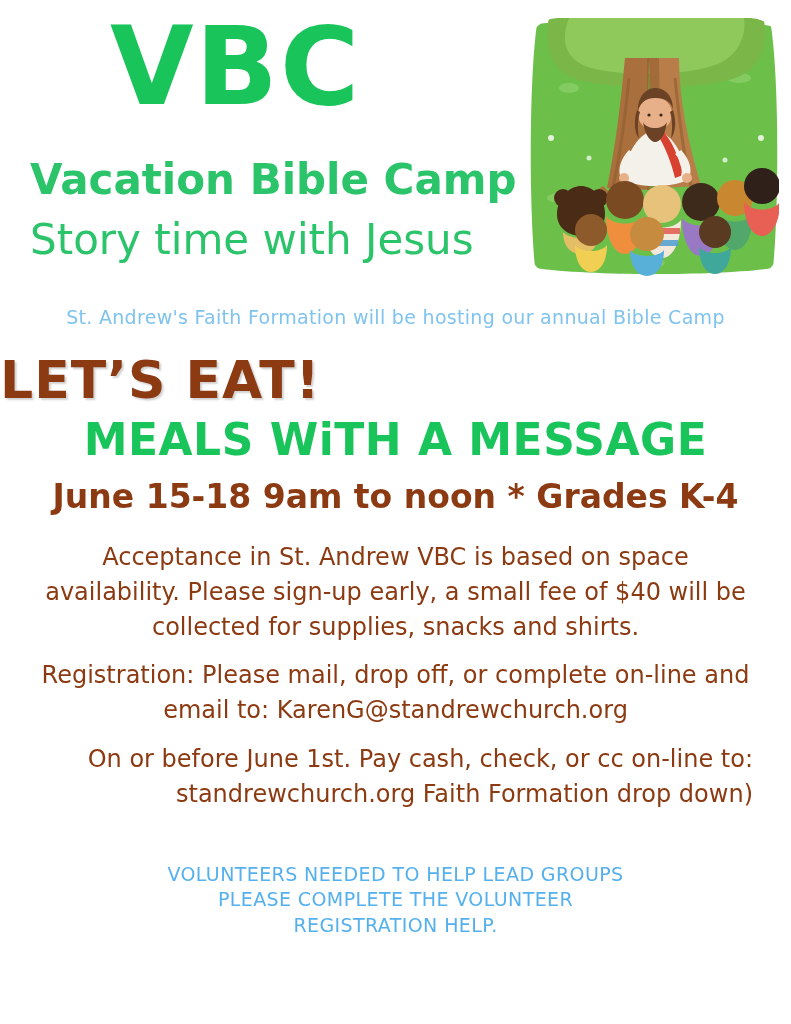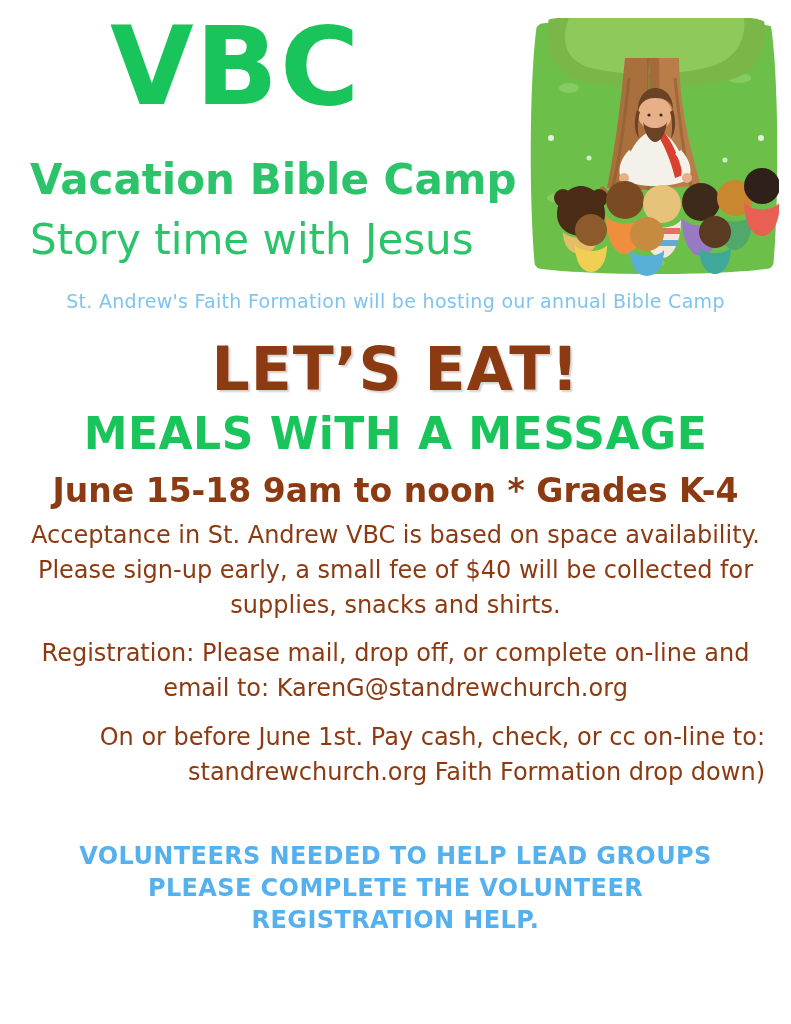--- a/index.html
+++ b/index.html
@@ -68,26 +68,26 @@
   }
   .illustration svg {
     display: block;
   }
 
   
   .line-blue-small {
     text-align: center;
     font-size: 19px;
     color: #7fc3ef;
-    margin-top: 0;
+    margin-top: 16px;
     letter-spacing: 0.3px;
   }
   .lets-eat {
-    text-align: center;
-    font-size: 60px;
+    text-align: left;
+    font-size: 52px;
     font-weight: bold;
     color: #8c3a11;
     margin-top: 22px;
     letter-spacing: 1px;
     text-shadow: 2px 2px 2px rgba(0,0,0,0.18);
   }
   .meals {
     text-align: center;
     font-size: 44px;
     font-weight: bold;
@@ -97,41 +97,41 @@
   }
   .dates {
     text-align: center;
     font-size: 33px;
     color: #8c3a11;
     margin-top: 12px;
     font-weight: bold;
   }
 
   .body-copy {
-    margin-top: 8px;
+    margin-top: 24px;
     color: #8c3a11;
     font-size: 24px;
     line-height: 1.45;
     text-align: center;
-    padding: 0 26px;
+    padding: 0 38px;
   }
   .body-copy p {
     margin: 0 0 14px 0;
   }
   .body-copy p.tight {
     margin-bottom: 0;
     text-align: right;
   }
 
   .volunteer {
     margin-top: 50px;
     text-align: center;
     color: #55b0ee;
-    font-size: 24px;
-    font-weight: bold;
+    font-size: 19px;
+    font-weight: normal;
     line-height: 1.35;
     letter-spacing: 0.4px;
     padding: 0 14px;
   }
 </style>
 </head>
 <body>
 
 <div class="flyer">
 

